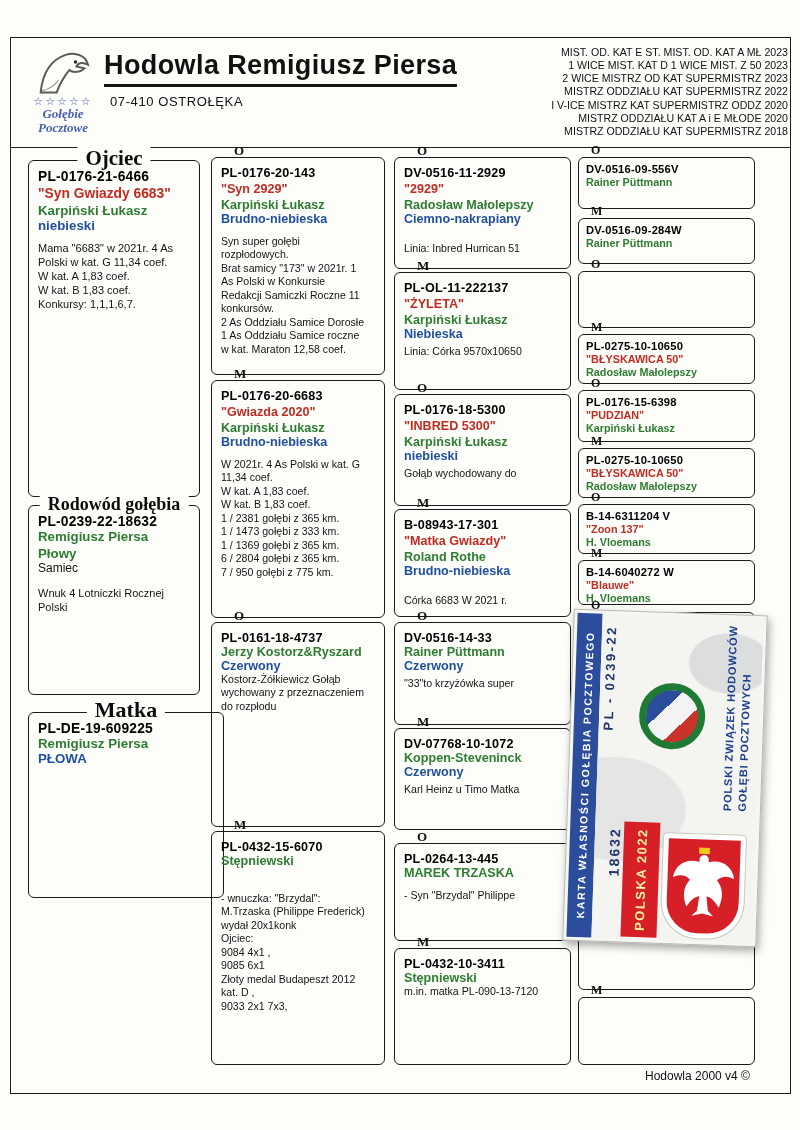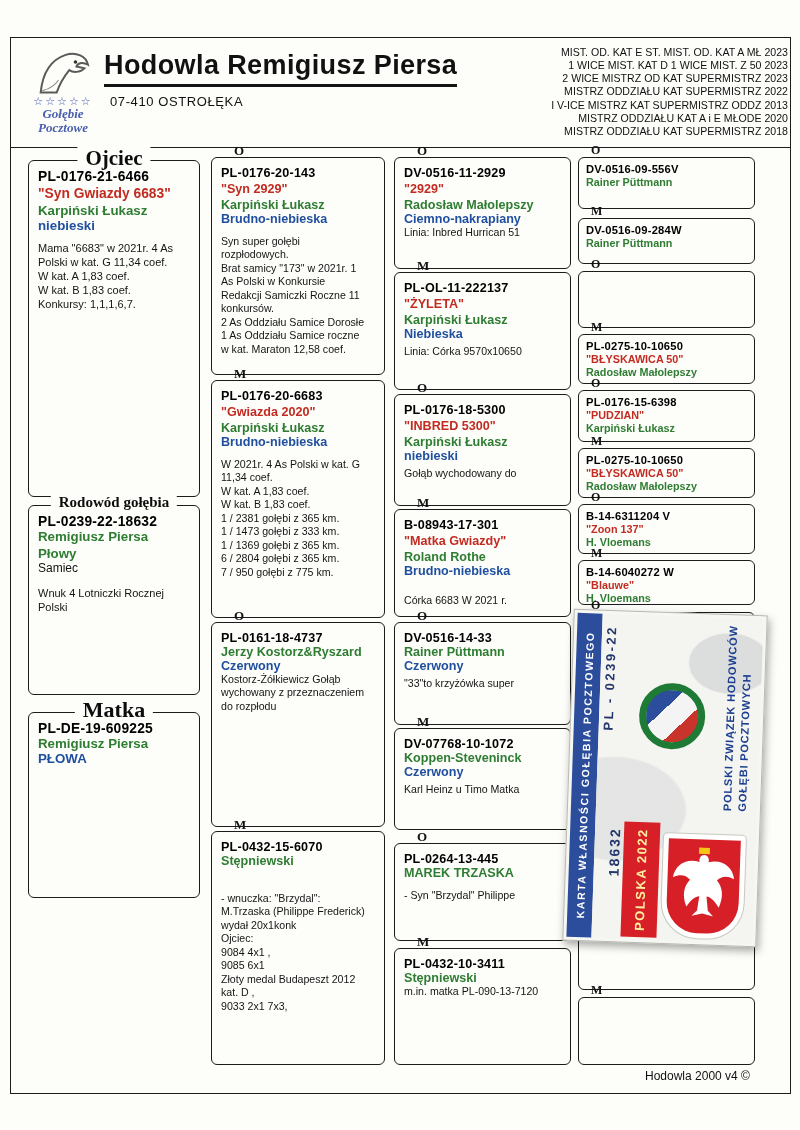--- a/index.html
+++ b/index.html
@@ -19,21 +19,21 @@
   .address{position:absolute;left:110px;top:94px;font-size:13px;letter-spacing:.6px}
   .achievements{position:absolute;right:12px;top:46px;width:330px;text-align:right;font-size:10.6px;font-weight:normal;line-height:1.24;color:#101010}
 
   
   .box{position:absolute;border:1.6px solid #1b1b1b;border-radius:6px;background:transparent}
   .marker{position:absolute;top:-14px;left:22px;font-family:"Liberation Serif","DejaVu Serif",serif;font-weight:bold;font-size:13px;line-height:1;color:#111}
   .small .marker{left:12px;font-size:12px}
   .box-title{position:absolute;left:50%;transform:translateX(-50%);background:#fdfdfa;padding:0 8px;font-family:"Liberation Serif","DejaVu Serif",serif;font-weight:bold;color:#0d0d0d;white-space:nowrap;line-height:1.05}
   .title-xl{font-size:22px;top:-15px}
   .title-lg{font-size:21px;top:-14px}
-  .title-md{font-size:15px;top:-11px}
+  .title-md{font-size:18px;top:-11px}
   .content{padding:8px 9px 0 9px}
   .ring{font-weight:bold;font-size:12.6px;color:#000;letter-spacing:.2px}
   .name{font-weight:bold;font-size:12.6px;color:var(--red,#c22b21);margin-top:2px}
   .breeder{font-weight:bold;font-size:12.6px;color:var(--green,#2e7d32);margin-top:2px}
   .pcolor{font-weight:bold;font-size:12.6px;color:var(--blue,#1f4f9e);margin-top:0}
   .plain{font-size:12px;color:#111;margin-top:0}
   .desc{margin-top:9px;font-size:10.6px;line-height:1.27;color:#141414;white-space:pre-line}
   .gap{margin-top:0}
   .large .ring,.large .name{font-size:13.8px}
   .large .breeder,.large .pcolor{font-size:13.3px}
@@ -79,21 +79,21 @@
     <div class="logo-name">Gołębie</div>
     <div class="logo-name">Pocztowe</div>
   </div>
   <div class="page-title">Hodowla Remigiusz Piersa</div>
   <div class="address">07-410 OSTROŁĘKA</div>
   <div class="achievements">
     <div>MIST. OD. KAT  E ST. MIST. OD. KAT A  MŁ 2023</div>
     <div>1 WICE MIST. KAT D 1 WICE MIST. Z 50 2023</div>
     <div>2 WICE MISTRZ OD KAT SUPERMISTRZ 2023</div>
     <div>MISTRZ ODDZIAŁU KAT SUPERMISTRZ 2022</div>
-    <div>I V-ICE MISTRZ KAT SUPERMISTRZ ODDZ 2013</div>
+    <div>I V-ICE MISTRZ KAT SUPERMISTRZ ODDZ 2020</div>
     <div>MISTRZ ODDZIAŁU KAT  A i E MŁODE 2020</div>
     <div>MISTRZ ODDZIAŁU KAT SUPERMISTRZ 2018</div>
   </div>
 
   <div class="box large" style="left:28px;top:160px;width:172px;height:337px">
     <span class="box-title title-lg">Ojciec</span>
     <div class="content">
       <div class="ring">PL-0176-21-6466</div>
       <div class="name">"Syn Gwiazdy 6683"</div>
       <div class="breeder">Karpiński Łukasz</div>
@@ -111,21 +111,21 @@
     <div class="content">
       <div class="ring">PL-0239-22-18632</div>
       <div class="breeder gap">Remigiusz Piersa</div>
       <div class="breeder">Płowy</div>
       <div class="plain">Samiec</div>
       <div class="desc" style="margin-top:12px">Wnuk 4 Lotniczki Rocznej
 Polski</div>
     </div>
   </div>
 
-  <div class="box large" style="left:28px;top:712px;width:172px;height:186px">
+  <div class="box large" style="left:28px;top:712px;width:196px;height:186px">
     <span class="box-title title-xl">Matka</span>
     <div class="content">
       <div class="ring">PL-DE-19-609225</div>
       <div class="breeder gap">Remigiusz Piersa</div>
       <div class="pcolor">PŁOWA</div>
     </div>
   </div>
 
   <div class="box" style="left:211px;top:157px;width:174px;height:218px">
     <span class="marker">O</span>
@@ -194,21 +194,21 @@
     </div>
   </div>
 
   <div class="box" style="left:394px;top:157px;width:177px;height:112px">
     <span class="marker">O</span>
     <div class="content">
       <div class="ring">DV-0516-11-2929</div>
       <div class="name">"2929"</div>
       <div class="breeder">Radosław Małolepszy</div>
       <div class="pcolor">Ciemno-nakrapiany</div>
-      <div class="desc" style="margin-top:0">Linia: Inbred Hurrican 51</div>
+      <div class="desc" style="margin-top:16px">Linia: Inbred Hurrican 51</div>
     </div>
   </div>
 
   <div class="box" style="left:394px;top:272px;width:177px;height:118px">
     <span class="marker">M</span>
     <div class="content">
       <div class="ring">PL-OL-11-222137</div>
       <div class="name">"ŻYLETA"</div>
       <div class="breeder">Karpiński Łukasz</div>
       <div class="pcolor">Niebieska</div>

